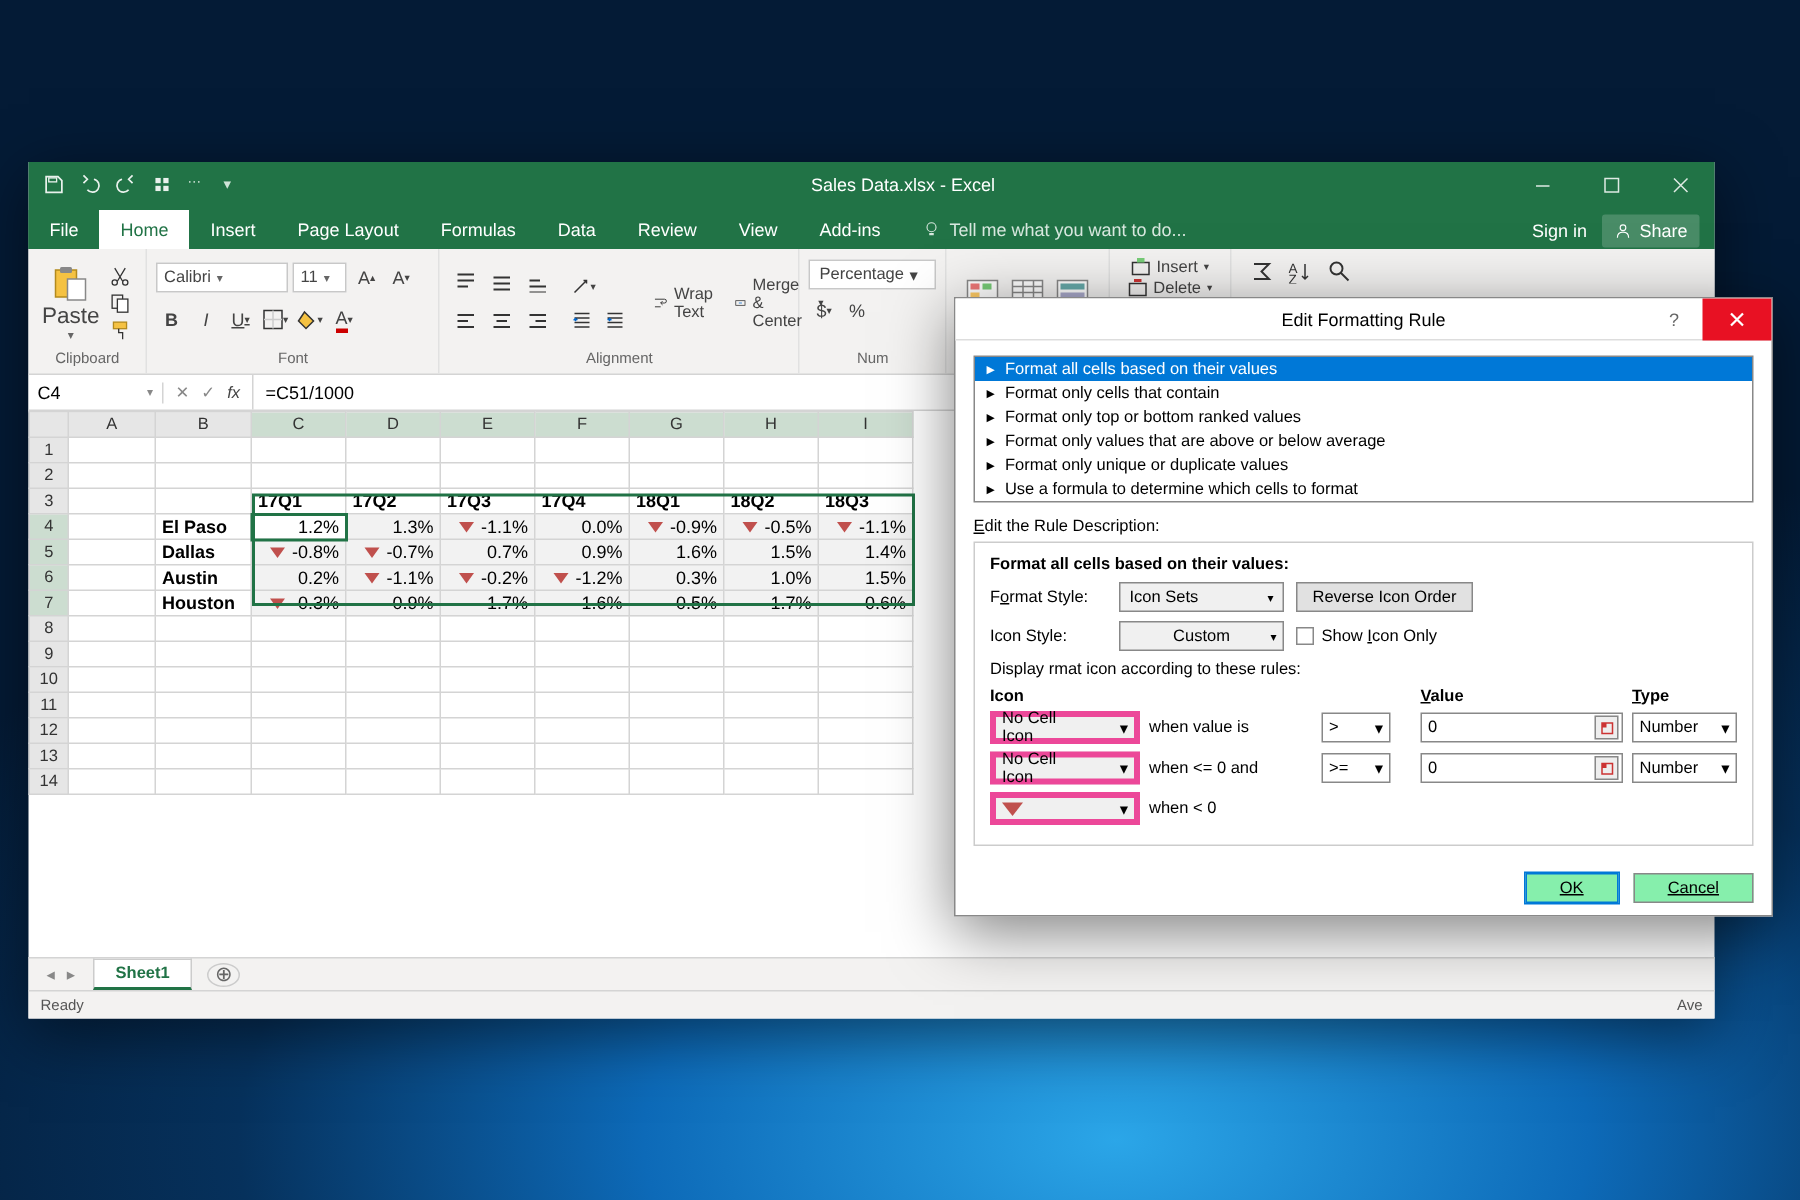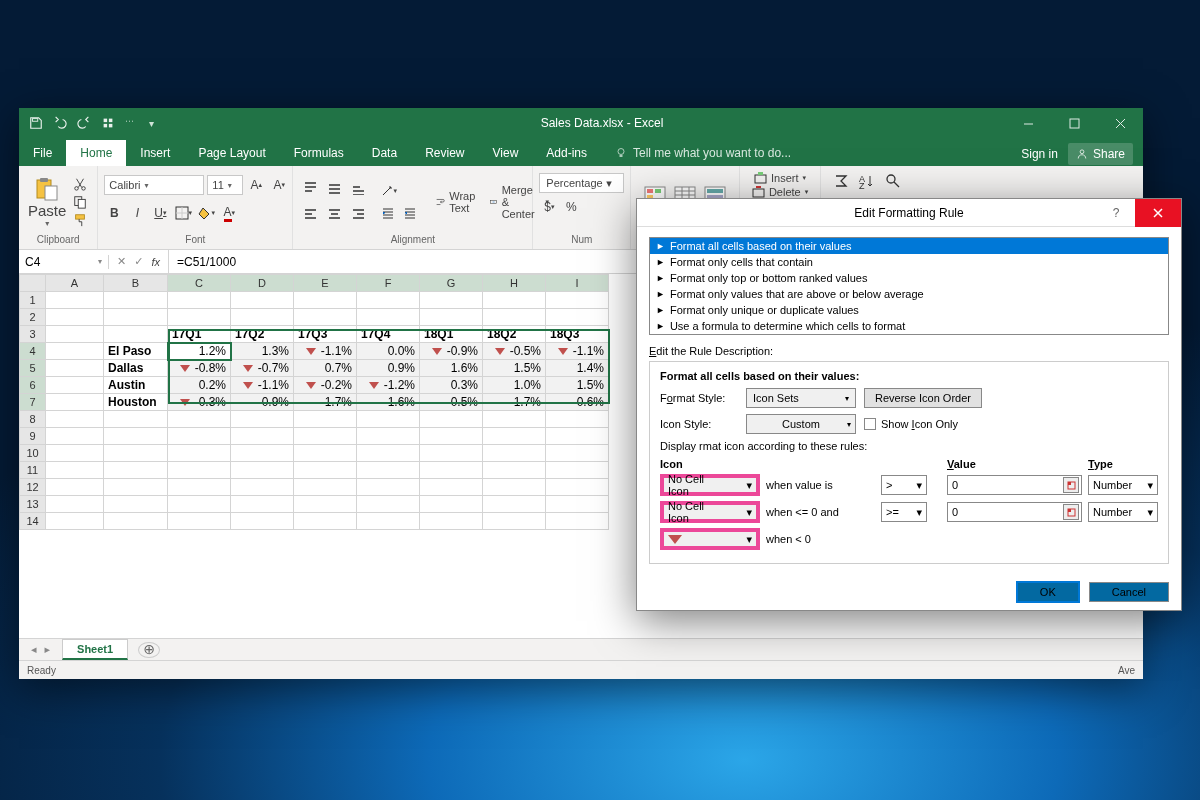--- a/index.html
+++ b/index.html
@@ -123,21 +123,21 @@
 .icon-rules-hdr { display: grid; grid-template-columns: 100px auto 60px 135px 70px; gap: 6px; font-weight: 700; margin: 6px 0 4px; font-size: 11px; }
 .icon-rule-row { display: grid; grid-template-columns: 100px auto 60px 135px 70px; gap: 6px; align-items: center; margin-bottom: 5px; font-size: 11px; }
 .icon-sel { border: 4px solid #ec4899; background: #f0f0f0; display: flex; align-items: center; justify-content: space-between; padding: 1px 4px; height: 22px; cursor: pointer; gap: 20px; }
 .when-text { font-size: 11px; }
 .op-combo { border: 1px solid #888; background: #fff; display: flex; align-items: center; justify-content: space-between; padding: 0 4px; height: 20px; width: 46px; cursor: pointer; font-size: 11px; }
 .val-input { border: 1px solid #888; background: #fff; height: 20px; display: flex; align-items: center; padding: 0 4px; cursor: text; position: relative; }
 .val-input .ref { position: absolute; right: 2px; top: 1px; width: 16px; height: 16px; border: 1px solid #888; background: #eee; cursor: pointer; display: flex; align-items: center; justify-content: center; }
 .val-input .ref svg { width: 9px; height: 9px; }
 .type-combo { border: 1px solid #888; background: #fff; display: flex; align-items: center; justify-content: space-between; padding: 0 4px; height: 20px; cursor: pointer; font-size: 11px; }
 .dlg-footer { display: flex; justify-content: flex-end; gap: 10px; padding: 8px 12px; }
-.dlg-footer .fbtn { border: 1px solid #888; background: #0369a1; padding: 3px 22px; cursor: pointer; font-size: 11px; }
+.dlg-footer .fbtn { border: 1px solid #888; background: #86efac; padding: 3px 22px; cursor: pointer; font-size: 11px; text-decoration: underline; }
 .dlg-footer .fbtn.primary { border: 1px solid #0078d7; outline: 1px solid #0078d7; }
 .tri-big { width: 0; height: 0; border-left: 7px solid transparent; border-right: 7px solid transparent; border-top: 9px solid #c0504d; display: inline-block; }
 </style>
 </head>
 <body>
 
 <div class="excel-window">
 
   <div class="titlebar">
     <div class="qat">
@@ -243,21 +243,21 @@
               <path d="M7 7v3h3v5" fill="none" stroke="#333"></path>
             </svg>
         </div>
       </div>
       <div class="rgroup-label">Clipboard</div>
     </div>
 
     <div class="rgroup" style="width:195px">
       <div class="rgroup-content" style="flex-direction:column;align-items:flex-start;gap:4px;padding-top:4px">
         <div class="font-row1">
-          <div class="combo" style="width:100px">
+          <div class="combo" style="width:88px">
               <span>Calibri</span>
               <span class="dd">▾</span>
             </div>
           <div class="combo" style="width:36px">
               <span>11</span>
               <span class="dd">▾</span>
             </div>
           <div class="icon-btn">A<sup style="font-size:7px">▴</sup></div>
           <div class="icon-btn">A<sup style="font-size:7px">▾</sup></div>
         </div>

